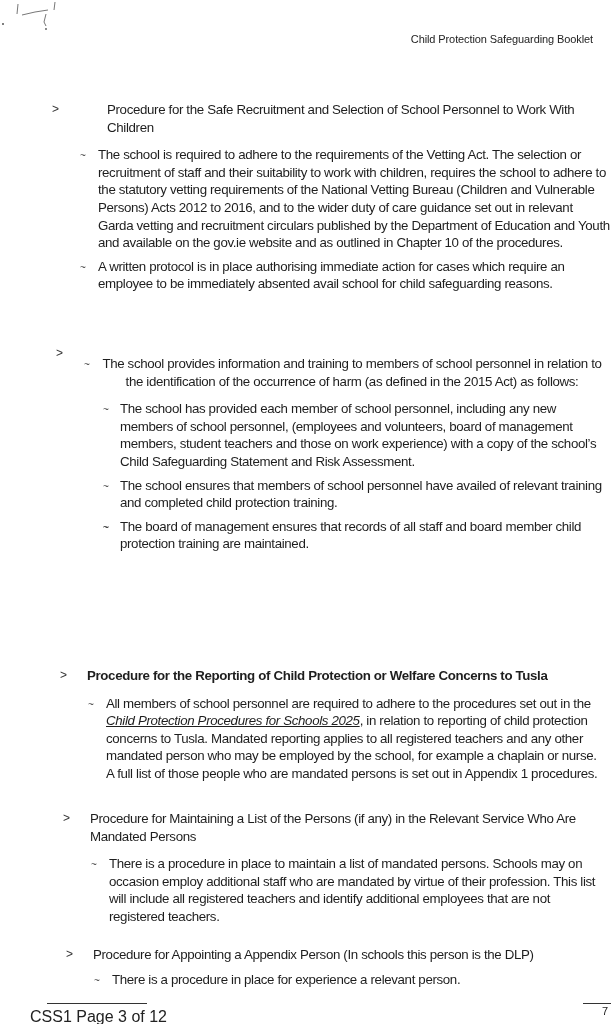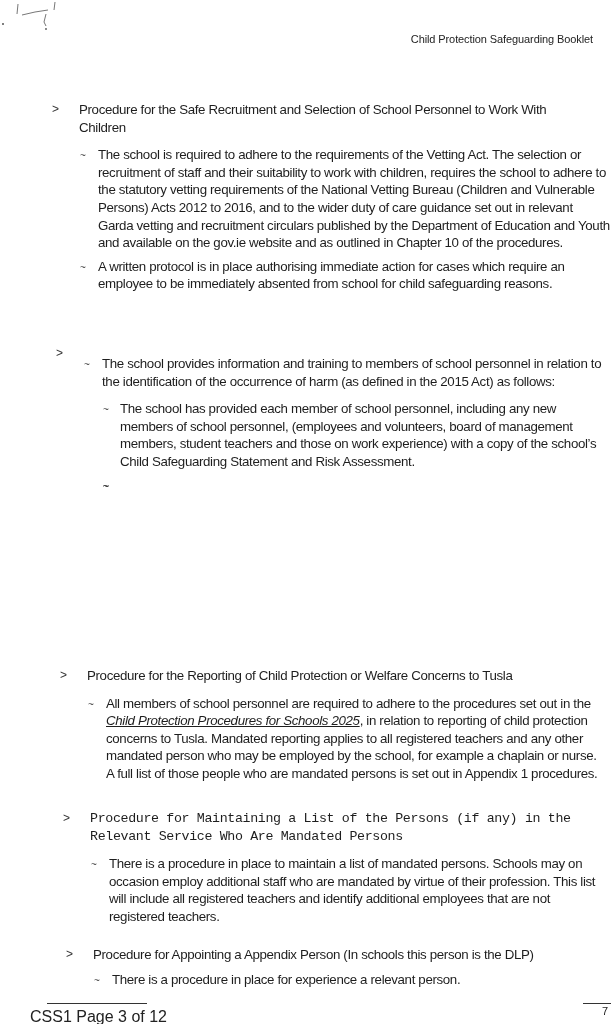--- a/index.html
+++ b/index.html
@@ -30,70 +30,72 @@
   <path d="M18 4 L17 14 M22 15 L35 12 L48 10 M55 2 L54 10 M46 14 L44 22 M44 22 L46 26" stroke="#777" stroke-width="1" fill="none"></path>
   <circle cx="3" cy="24" r="1" fill="#555"></circle>
   <circle cx="46" cy="29" r="0.9" fill="#555"></circle>
 </svg>
 
 <div class="header-title">Child Protection Safeguarding Booklet</div>
 
 <div class="sec" style="left:52px; top:101px; width:540px;">
   <div class="item" style="padding-left:27px;">
     <span class="marker" style="left:0;">&gt;</span>
-    <span class="txt" style="width:505px;">Procedure for the Safe Recruitment and Selection of School Personnel to Work With Children</span>
+    <span class="txt" style="width:505px;margin-left:28px;">Procedure for the Safe Recruitment and Selection of School Personnel to Work With Children</span>
   </div>
   <div class="item" style="padding-left:46px; margin-top:10px;">
     <span class="marker tilde" style="left:28px;">~</span>
     <span class="txt" style="width:512px;">The school is required to adhere to the requirements of the Vetting Act. The selection or recruitment of staff and their suitability to work with children, requires the school to adhere to the statutory vetting requirements of the National Vetting Bureau (Children and Vulnerable Persons) Acts 2012 to 2016, and to the wider duty of care guidance set out in relevant Garda vetting and recruitment circulars published by the Department of Education and Youth and available on the gov.ie website and as outlined in Chapter 10 of the procedures.</span>
   </div>
   <div class="item" style="padding-left:46px; margin-top:6px;">
     <span class="marker tilde" style="left:28px;">~</span>
-    <span class="txt" style="width:500px;">A written protocol is in place authorising immediate action for cases which require an employee to be immediately absented from school for child safeguarding reasons.</span>
+    <span class="txt" style="width:500px;">A written protocol is in place authorising immediate action for cases which require an employee to be immediately absented avail school for child safeguarding reasons.</span>
   </div>
 </div>
 
 <div class="sec" style="left:56px; top:345px; width:540px;">
   <div class="item" style="padding-left:27px;">
     <span class="marker" style="left:0;">&gt;</span>
   </div>
   <div class="item" style="padding-left:46px; margin-top:10px;">
     <span class="marker tilde" style="left:28px;">~</span>
-    <span class="txt" style="width:500px;">The school provides information and training to members of school personnel in relation to the identification of the occurrence of harm (as defined in the 2015 Act) as follows:</span>
+    <span class="txt" style="width:500px;text-align:center;">The school provides information and training to members of school personnel in relation to the identification of the occurrence of harm (as defined in the 2015 Act) as follows:</span>
   </div>
   <div class="item" style="padding-left:64px; margin-top:10px;">
     <span class="marker tilde" style="left:47px;">~</span>
     <span class="txt" style="width:485px;">The school has provided each member of school personnel, including any new members of school personnel, (employees and volunteers, board of management members, student teachers and those on work experience) with a copy of the school’s Child Safeguarding Statement and Risk Assessment.</span>
   </div>
   <div class="item" style="padding-left:64px; margin-top:6px;">
     <span class="marker tilde" style="left:47px;">~</span>
+    <span class="txt" style="width:485px;">The school ensures that members of school personnel have availed of relevant training and completed child protection training.</span>
   </div>
   <div class="item" style="padding-left:64px; margin-top:6px;">
     <span class="marker tilde" style="left:47px;">~</span>
   </div>
   <div class="item" style="padding-left:64px; margin-top:6px;">
     <span class="marker tilde" style="left:47px;">~</span>
+    <span class="txt" style="width:485px;">The board of management ensures that records of all staff and board member child protection training are maintained.</span>
   </div>
 </div>
 
 <div class="sec" style="left:60px; top:667px; width:545px;">
   <div class="item" style="padding-left:27px;">
     <span class="marker" style="left:0;">&gt;</span>
-    <span class="txt" style="width:510px;">Procedure for the Reporting of Child Protection or Welfare Concerns to Tusla</span>
+    <span class="txt" style="width:510px;font-weight:bold;">Procedure for the Reporting of Child Protection or Welfare Concerns to Tusla</span>
   </div>
   <div class="item" style="padding-left:46px; margin-top:10px;">
     <span class="marker tilde" style="left:28px;">~</span>
     <span class="txt" style="width:500px;"><span>All members of school personnel are required to adhere to the procedures set out in the </span><em>Child Protection Procedures for Schools 2025</em><span>, in relation to reporting of child protection concerns to Tusla. Mandated reporting applies to all registered teachers and any other mandated person who may be employed by the school, for example a chaplain or nurse. A full list of those people who are mandated persons is set out in Appendix 1 procedures.</span></span>
   </div>
 </div>
 
 <div class="sec" style="left:63px; top:810px; width:545px;">
   <div class="item" style="padding-left:27px;">
     <span class="marker" style="left:0;">&gt;</span>
-    <span class="txt" style="width:518px;font-family:Liberation Mono, monospace;">Procedure for Maintaining a List of the Persons (if any) in the Relevant Service Who Are Mandated Persons</span>
+    <span class="txt" style="width:518px;">Procedure for Maintaining a List of the Persons (if any) in the Relevant Service Who Are Mandated Persons</span>
   </div>
   <div class="item" style="padding-left:46px; margin-top:10px;">
     <span class="marker tilde" style="left:28px;">~</span>
     <span class="txt" style="width:500px;">There is a procedure in place to maintain a list of mandated persons. Schools may on occasion employ additional staff who are mandated by virtue of their profession. This list will include all registered teachers and identify additional employees that are not registered teachers.</span>
   </div>
 </div>
 
 <div class="sec" style="left:66px; top:946px; width:540px;">
   <div class="item" style="padding-left:27px;">
     <span class="marker" style="left:0;">&gt;</span>

